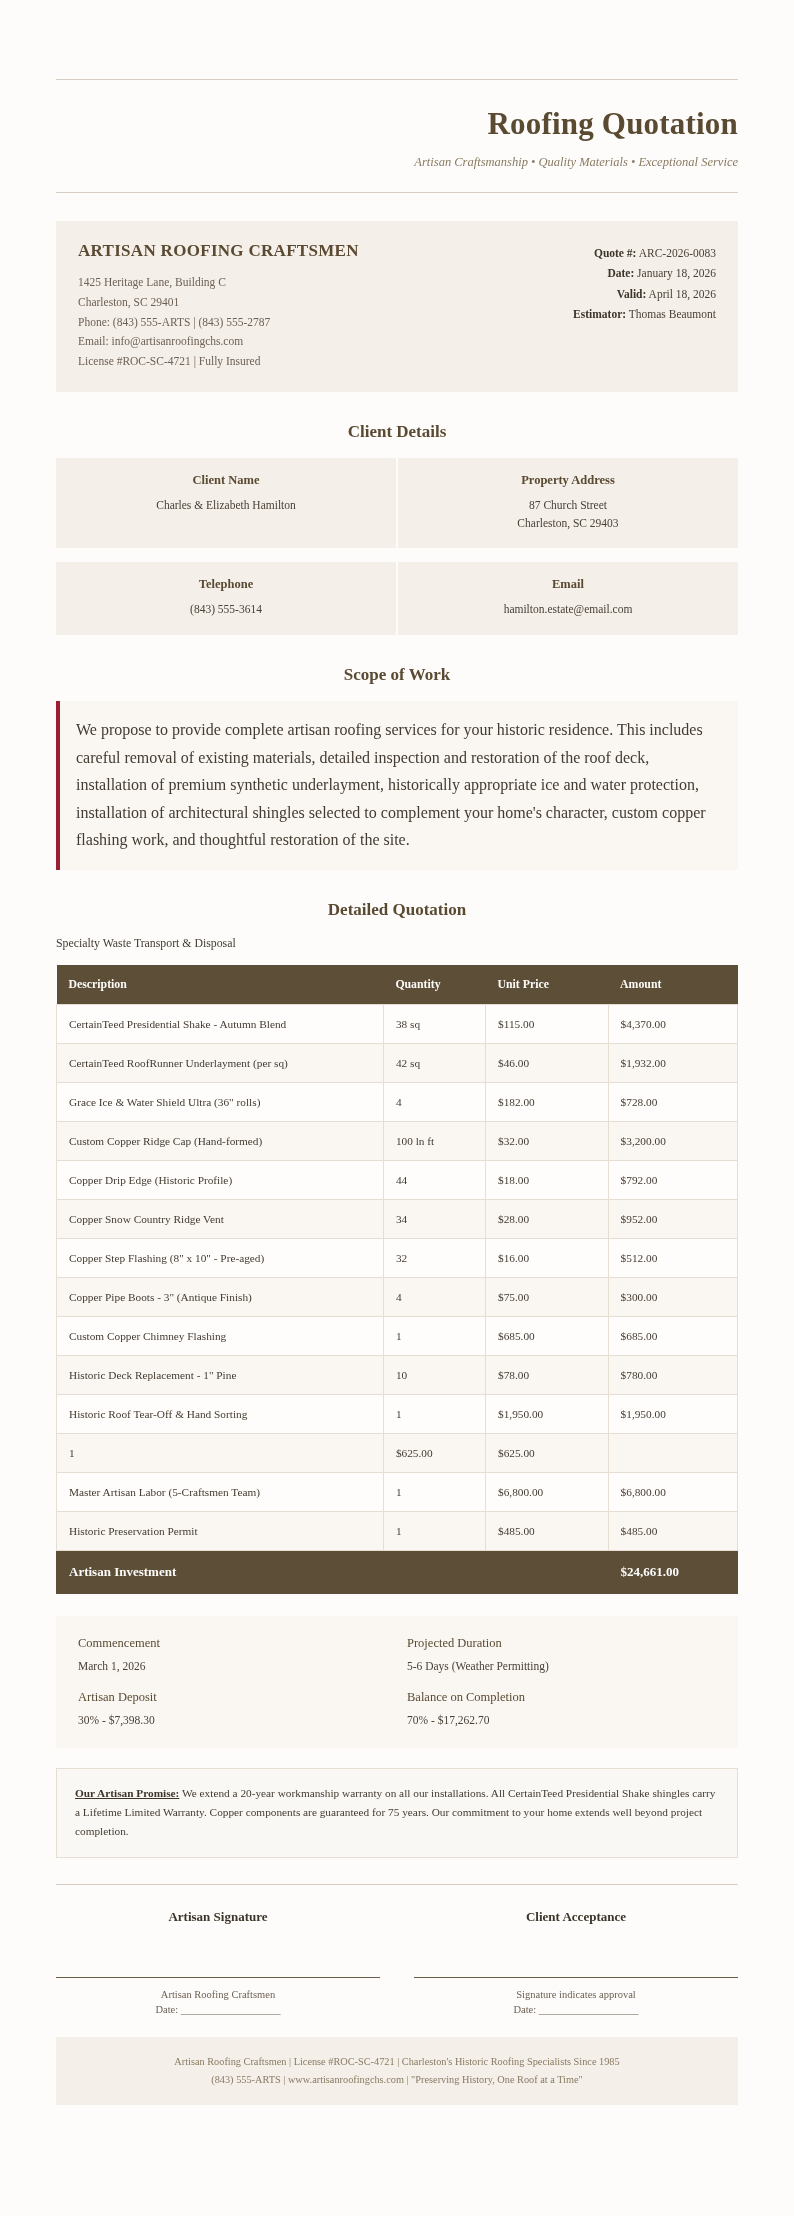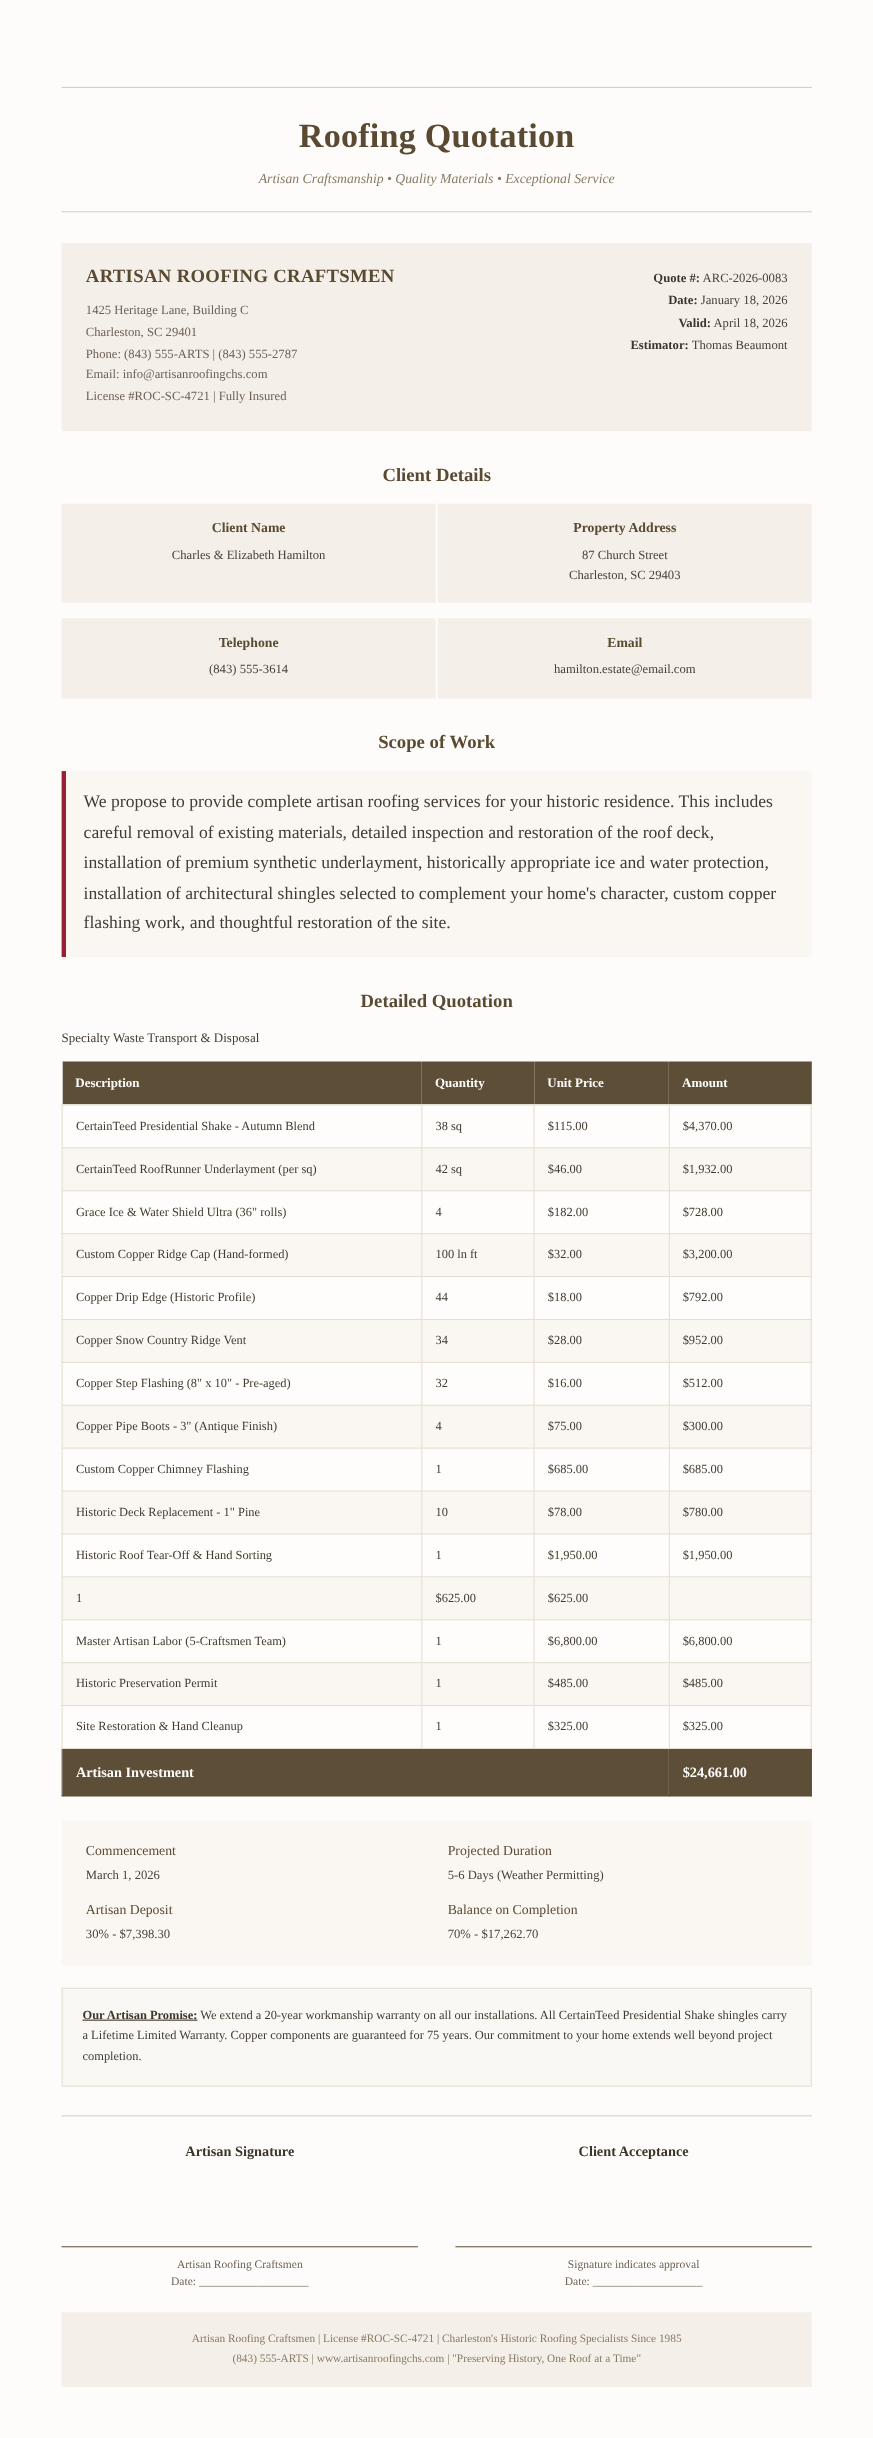--- a/index.html
+++ b/index.html
@@ -11,21 +11,21 @@
     color: #3f3a33;
   }
   .page { padding: 0 56px 40px 56px; }
 
   
   .doc-header {
     border-top: 1px solid #d8cfc2;
     border-bottom: 1px solid #d8cfc2;
     margin-top: 79px;
     padding: 26px 0 22px 0;
-    text-align: center;
+    text-align: right;
   }
   .doc-title {
     font-size: 31px;
     font-weight: bold;
     color: #5a4a32;
     letter-spacing: 0.2px;
     margin: 0 0 13px 0;
   }
   .doc-subtitle {
     font-size: 12.5px;
@@ -200,21 +200,21 @@
     padding-top: 24px;
     display: grid;
     grid-template-columns: 1fr 1fr;
     gap: 34px;
   }
   .sig-block { text-align: center; }
   .sig-title {
     font-size: 13px;
     font-weight: bold;
     color: #3d352a;
-    margin-bottom: 78px;
+    margin-bottom: 52px;
   }
   .sig-line {
     border-top: 1px solid #6b5d48;
     margin-bottom: 9px;
   }
   .sig-caption {
     font-size: 10.5px;
     color: #6e6155;
     line-height: 1.6;
   }
@@ -390,26 +390,20 @@
           <td class="col-qty">1</td>
           <td class="col-unit">$6,800.00</td>
           <td class="col-amt">$6,800.00</td>
         </tr>
         <tr>
           <td class="col-desc">Historic Preservation Permit</td>
           <td class="col-qty">1</td>
           <td class="col-unit">$485.00</td>
           <td class="col-amt">$485.00</td>
         </tr>
-        <tr>
-          <td class="col-desc">Site Restoration &amp; Hand Cleanup</td>
-          <td class="col-qty">1</td>
-          <td class="col-unit">$325.00</td>
-          <td class="col-amt">$325.00</td>
-        </tr>
       </tbody>
     <tfoot>
       <tr class="total-row">
         <td class="total-label" colspan="3">Artisan Investment</td>
         <td>$24,661.00</td>
       </tr>
     </tfoot>
   </table>
 
   <div class="terms-box">

